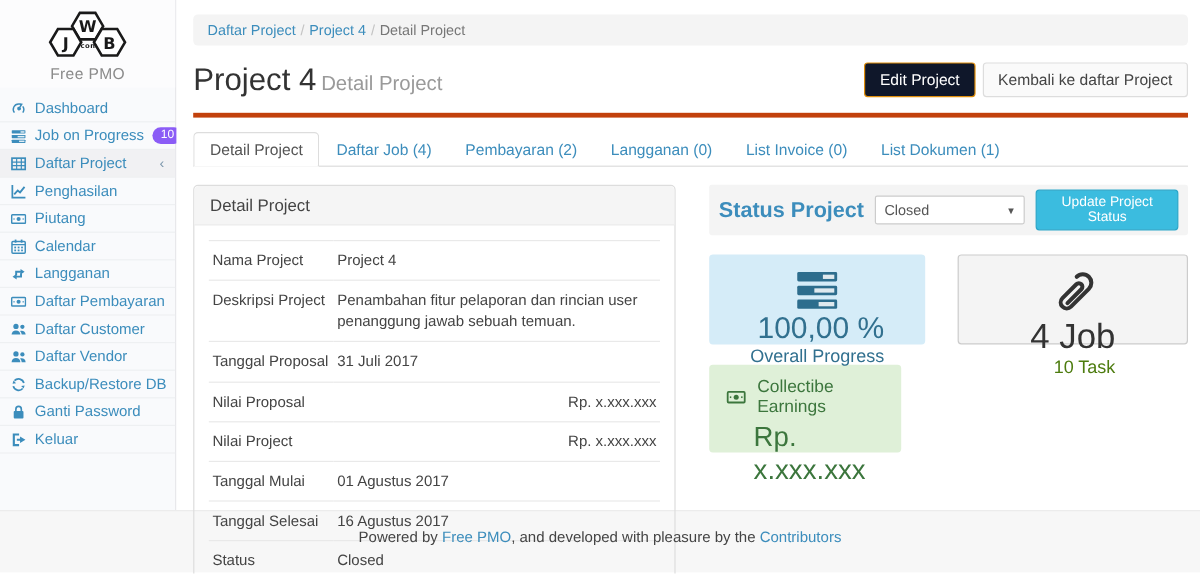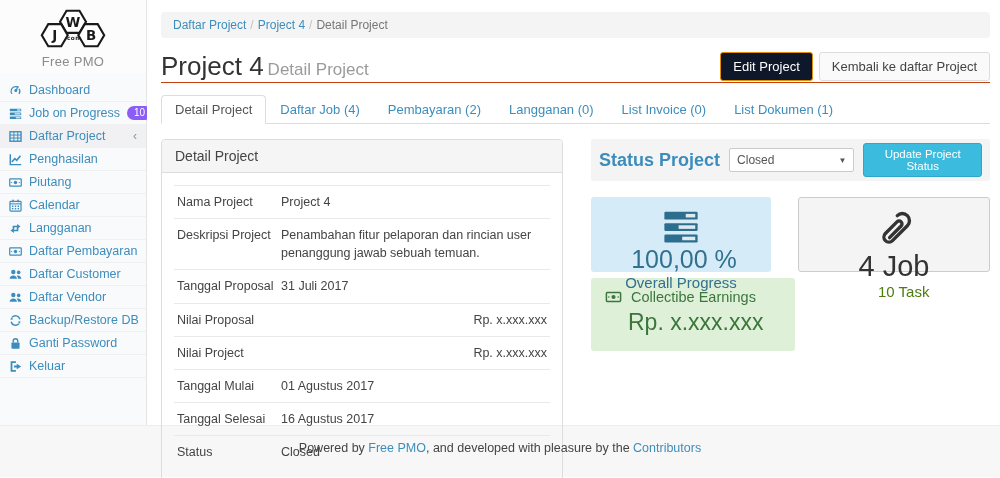--- a/index.html
+++ b/index.html
@@ -25,21 +25,21 @@
   .chev{margin-left:auto;color:#7b96ab;font-size:12px;line-height:10px;}
 
   
   .content{flex:1;padding:12px 10px 0 14px;background:#fff;}
   .breadcrumb{background:#f4f4f4;border-radius:4px;padding:6px 12px;font-size:12px;color:#777;}
   .bc-link{color:#3c8dbc;text-decoration:none;}
   .bc-sep{color:#c3c3c3;padding:0 4px;}
   .bc-current{color:#777;}
 
   .page-header{display:flex;justify-content:space-between;align-items:center;
-    margin-top:13px;border-bottom:1px solid #c2410c;}
+    margin-top:13px;border-bottom:4px solid #c2410c;padding-bottom:12px;}
   .page-header h1{margin:0;font-size:26px;font-weight:500;color:#333;}
   .page-header h1 small{font-size:17px;color:#9a9a9a;font-weight:400;margin-left:4px;}
   .header-buttons{display:flex;gap:6px;}
   .btn{font-size:13px;border-radius:3px;padding:6px 12px;cursor:pointer;border:1px solid transparent;}
   .btn-warning{background:#0f172a;border-color:#e08e0b;color:#fff;}
   .btn-default{background:#fafafa;border-color:#ddd;color:#444;}
 
   .tabs{list-style:none;display:flex;margin:12px 0 0;padding:0;border-bottom:1px solid #ddd;font-size:13px;}
   .tab{padding:6px 13px;color:#3c8dbc;cursor:pointer;margin-bottom:-1px;border:1px solid transparent;
     border-radius:4px 4px 0 0;}
@@ -75,22 +75,22 @@
   .ib-icon{width:38px;height:38px;color:#2d6d8d;flex:0 0 38px;}
   .ib-icon svg{width:38px;height:38px;}
   .ib-icon.dark{color:#333;width:42px;height:42px;flex-basis:42px;}
   .ib-icon.dark svg{width:42px;height:42px;}
   .ib-text{flex:1;text-align:right;line-height:1.15;}
   .ib-big{font-size:25px;}
   .ib-big.dark{font-size:29px;color:#333;}
   .ib-sub{font-size:15px;}
   .ib-sub.dark{font-size:15px;color:#4d7c0f;}
 
-  .info-box.green{display:block;width:204px;height:73px;background:#dff0d8;color:#3c763d;
-    margin-top:6px;padding:11px 13px;}
+  .info-box.green{display:block;width:160px;height:73px;background:#dff0d8;color:#3c763d;
+    margin-top:17px;padding:11px 13px;}
   .gb-top{display:flex;align-items:center;gap:8px;font-size:14.5px;}
   .gb-icon{width:19px;height:16px;color:#3c763d;display:inline-flex;}
   .gb-icon svg{width:19px;height:16px;}
   .gb-big{font-size:23px;margin-top:4px;margin-left:24px;}
 
   
   footer{width:1000px;height:52px;background:#f7f7f7;border-top:1px solid #ececec;
     text-align:center;padding-top:15px;font-size:12.5px;color:#444;}
   footer a{color:#3c8dbc;text-decoration:none;}
 </style>

